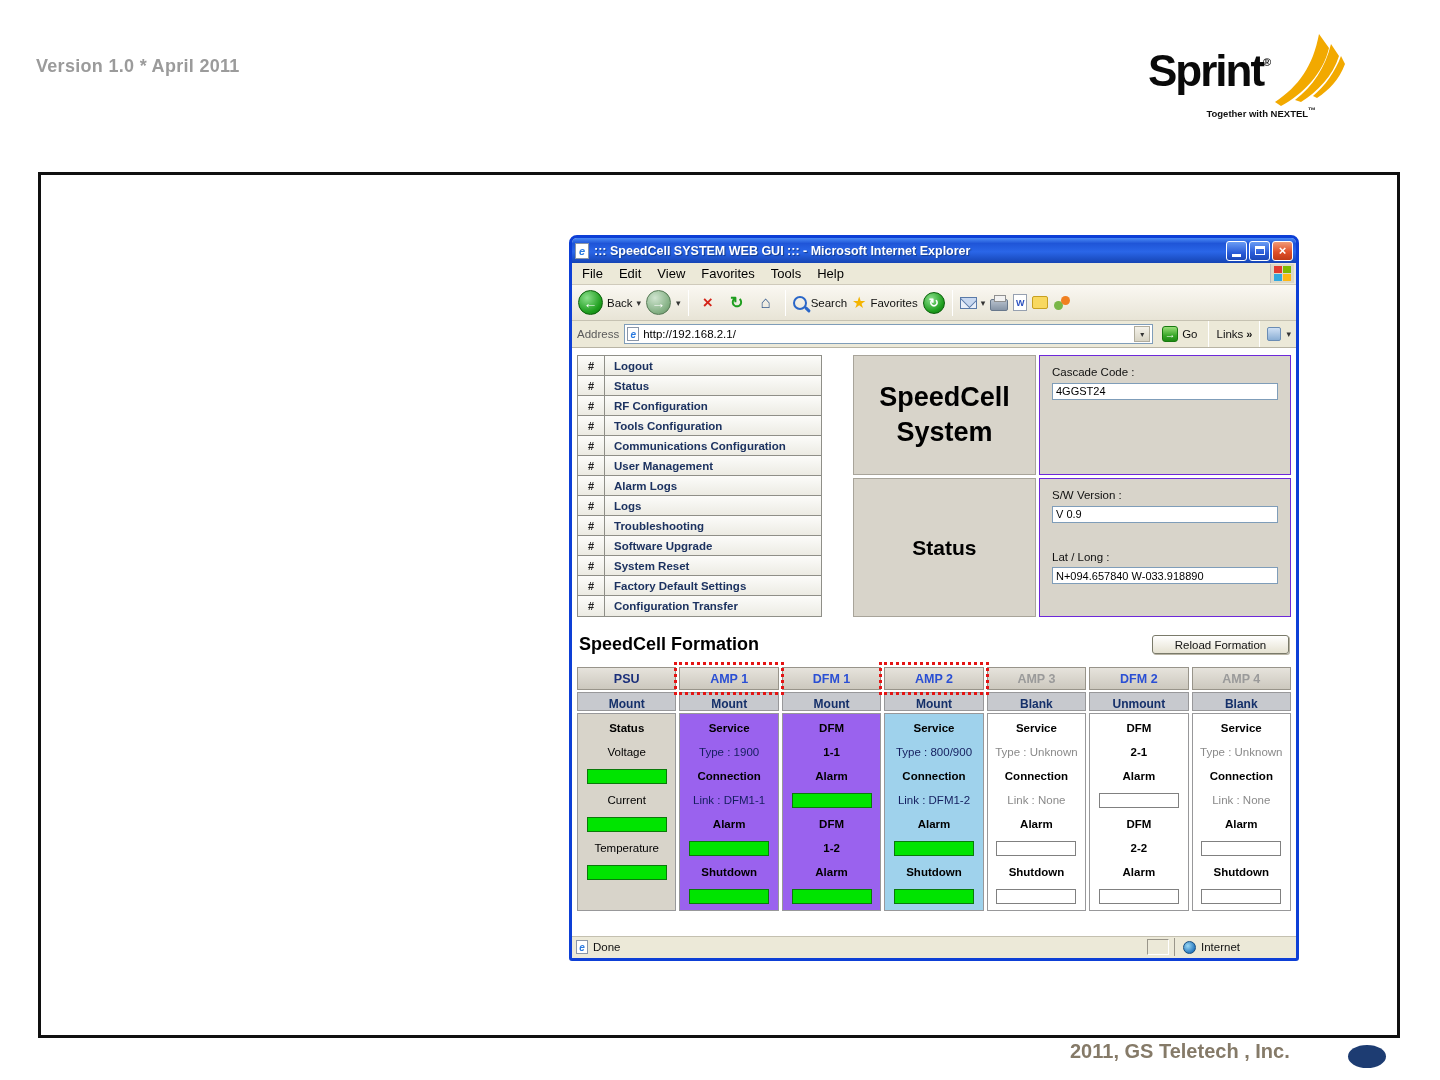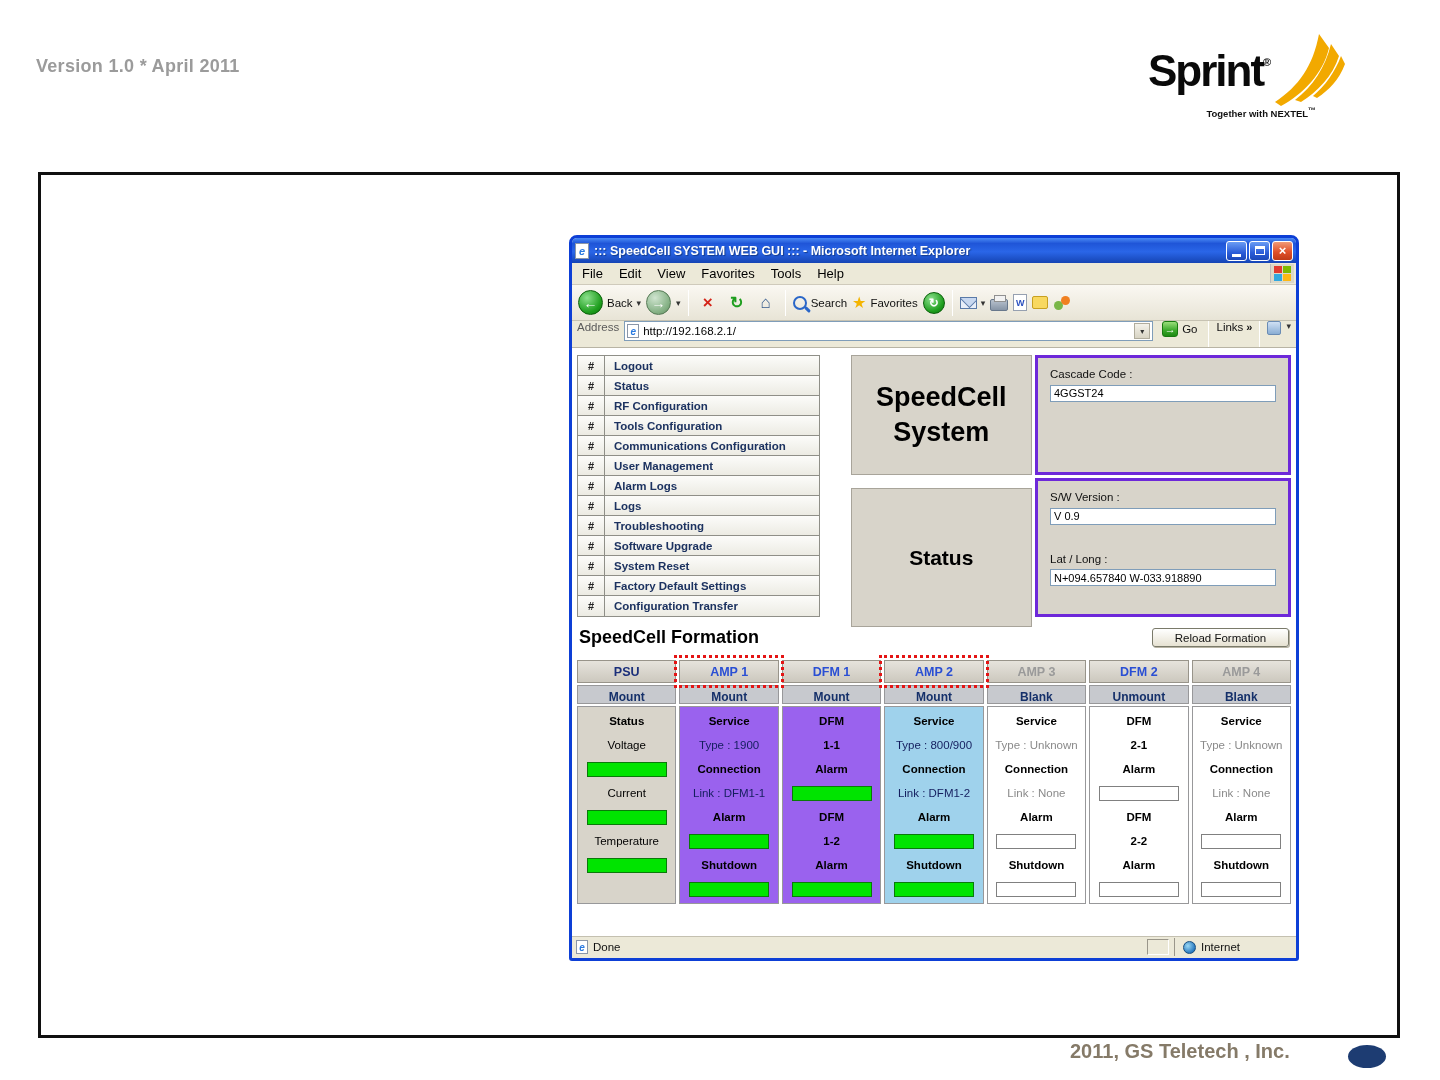--- a/index.html
+++ b/index.html
@@ -59,53 +59,53 @@
   .mail-ico { width:17px; height:12px; background:#e8eef8; border:1px solid #5a7aa8; position:relative; overflow:hidden; }
   .mail-ico::before { content:""; position:absolute; left:1px; top:-8px; width:13px; height:13px; transform:rotate(45deg); background:#c8d8f0; border:1px solid #5a7aa8; }
   .printer { width:18px; height:12px; background:linear-gradient(#b8c2ce,#8795a6); border:1px solid #68788c; border-radius:2px; position:relative; margin-top:4px; }
   .printer::before { content:""; position:absolute; left:3px; top:-5px; width:10px; height:5px; background:#f2f2f2; border:1px solid #909090; }
   .doc-w { width:14px; height:17px; background:#fff; border:1px solid #96a0b0; color:#2a50c0; font-size:9px; font-weight:bold; display:flex; align-items:center; justify-content:center; }
   .discuss { width:16px; height:13px; background:#f8d860; border:1px solid #c8a020; border-radius:2px; }
   .msn { position:relative; width:18px; height:16px; }
   .msn::before { content:""; position:absolute; left:1px; bottom:1px; width:9px; height:9px; border-radius:50%; background:#7ab648; }
   .msn::after { content:""; position:absolute; right:1px; top:1px; width:9px; height:9px; border-radius:50%; background:#f08020; }
 
-  .addressbar { flex:0 0 25px; display:flex; align-items:flex-start; gap:5px; background:#ece9d8; padding:0 5px; border-bottom:1px solid #b8b4a4; }
+  .addressbar { flex:0 0 25px; display:flex; align-items:center; gap:5px; background:#ece9d8; padding:0 5px; border-bottom:1px solid #b8b4a4; }
   .addr-label { font-size:11.5px; color:#5a5a5a; }
   .addr-input { flex:1; height:20px; background:#fff; border:1px solid #7f9db9; display:flex; align-items:center; gap:4px; padding:1px 2px; }
   .addr-text { font-size:11.5px; color:#000; flex:1; }
   .addr-dd { width:16px; height:16px; background:linear-gradient(#f4f2ea,#d8d4c4); border:1px solid #b0ac9c; display:flex; align-items:center; justify-content:center; font-size:8px; color:#333; }
   .go-btn { display:flex; align-items:center; gap:4px; padding:0 4px; }
   .go-ico { width:16px; height:16px; border-radius:3px; background:linear-gradient(#9ade7a,#3aa82a 60%,#1e8a14); border:1px solid #187a10; color:#fff; font-size:11px; font-weight:bold; display:flex; align-items:center; justify-content:center; }
   .go-txt { font-size:11.5px; color:#111; }
   .links { display:flex; align-items:center; gap:3px; font-size:11.5px; color:#111; }
   .chev { font-size:11px; font-weight:bold; }
   .mini-ico { width:14px; height:14px; background:linear-gradient(#cfe0f4,#8aaed4); border:1px solid #6a8cb4; border-radius:2px; }
 
   
   .gui { flex:1; background:#fff; padding:7px 5px 0; overflow:hidden; }
   .top-section { display:flex; gap:3px; align-items:flex-start; }
   .nav-table { width:246px; border:1px solid #8f8f88; }
   .m-row { display:flex; height:20px; border-bottom:1px solid #8f8f88; background:linear-gradient(#fcfcfa,#ecebe3); }
   .m-row:last-child { border-bottom:none; }
   .m-hash { width:27px; border-right:1px solid #8f8f88; display:flex; align-items:center; justify-content:center; font-size:11px; font-weight:bold; color:#222; }
   .m-label { flex:1; display:flex; align-items:center; padding-left:9px; font-size:11.5px; font-weight:bold; color:#1c3260; white-space:nowrap; }
-  .center-col { width:184px; display:flex; flex-direction:column; gap:13px;margin-left:28px; }
+  .center-col { width:184px; display:flex; flex-direction:column; gap:3px;margin-left:28px; }
   .panel-box { background:#d8d4ca; border:1px solid #a8a49a; display:flex; align-items:center; justify-content:center; }
   .system-panel { height:120px; font-size:27px; font-weight:bold; color:#000; text-align:center; line-height:1.3; padding:0 20px; }
   .status-panel { height:139px; font-size:21px; font-weight:bold; color:#000; }
   .fields-col { flex:1; display:flex; flex-direction:column; gap:3px; }
-  .fbox { background:#d8d4ca; border:3px solid #6d28d9; padding:10px 12px 0; height:120px; }
+  .fbox { background:#d8d4ca; border:1px solid #6d28d9; padding:10px 12px 0; height:120px; }
   .fbox2 { height:139px; }
   .fgroup { margin-bottom:15px; }
   .fbox2 .fgroup { margin-bottom:28px; }
   .flabel { font-size:11.5px; color:#101010; margin-bottom:3px; }
   .fvalue { width:226px; height:17px; border:1px solid #7f9db9; background:#fff; font-size:11px; padding:0 3px; color:#000; font-family:"Liberation Sans", sans-serif; }
 
-  .form-head { display:flex; align-items:center; padding:0 2px;gap:48px; }
+  .form-head { display:flex; align-items:center; margin-top:17px; padding:0 2px;gap:48px; }
   .form-title { font-size:18px; font-weight:bold; color:#000; }
   .reload-btn { margin-left:auto; width:137px; height:19px; background:linear-gradient(#ffffff,#e6e2d2); border:1px solid #7a7a6a; border-radius:3px; font-size:11.5px; color:#111; display:flex; align-items:center; justify-content:center; box-shadow:1px 1px 0 #b8b4a4; }
 
   .f-table { display:grid; grid-template-columns:repeat(7,1fr); gap:3px; margin-top:12px; }
   .f-col { display:flex; flex-direction:column; gap:2px; }
   .f-head { height:23px; line-height:23px; text-align:center; font-size:12.5px; font-weight:bold; background:linear-gradient(#e6e3dc,#ccc8be); border:1px solid #98948a; }
   .t-navy { color:#1b2f7a; } .t-blue { color:#2a4fd4; } .t-gray { color:#9a9a9a; }
   .hl { outline:3px dotted #e41414; outline-offset:2px; position:relative; z-index:3; }
   .f-mount { height:19px; line-height:23px; text-align:center; font-size:12px; font-weight:bold; color:#15306a; background:#c7c9ce; border:1px solid #98989a; }
   .f-body { border:1px solid #98989a; padding:2px 0; }

